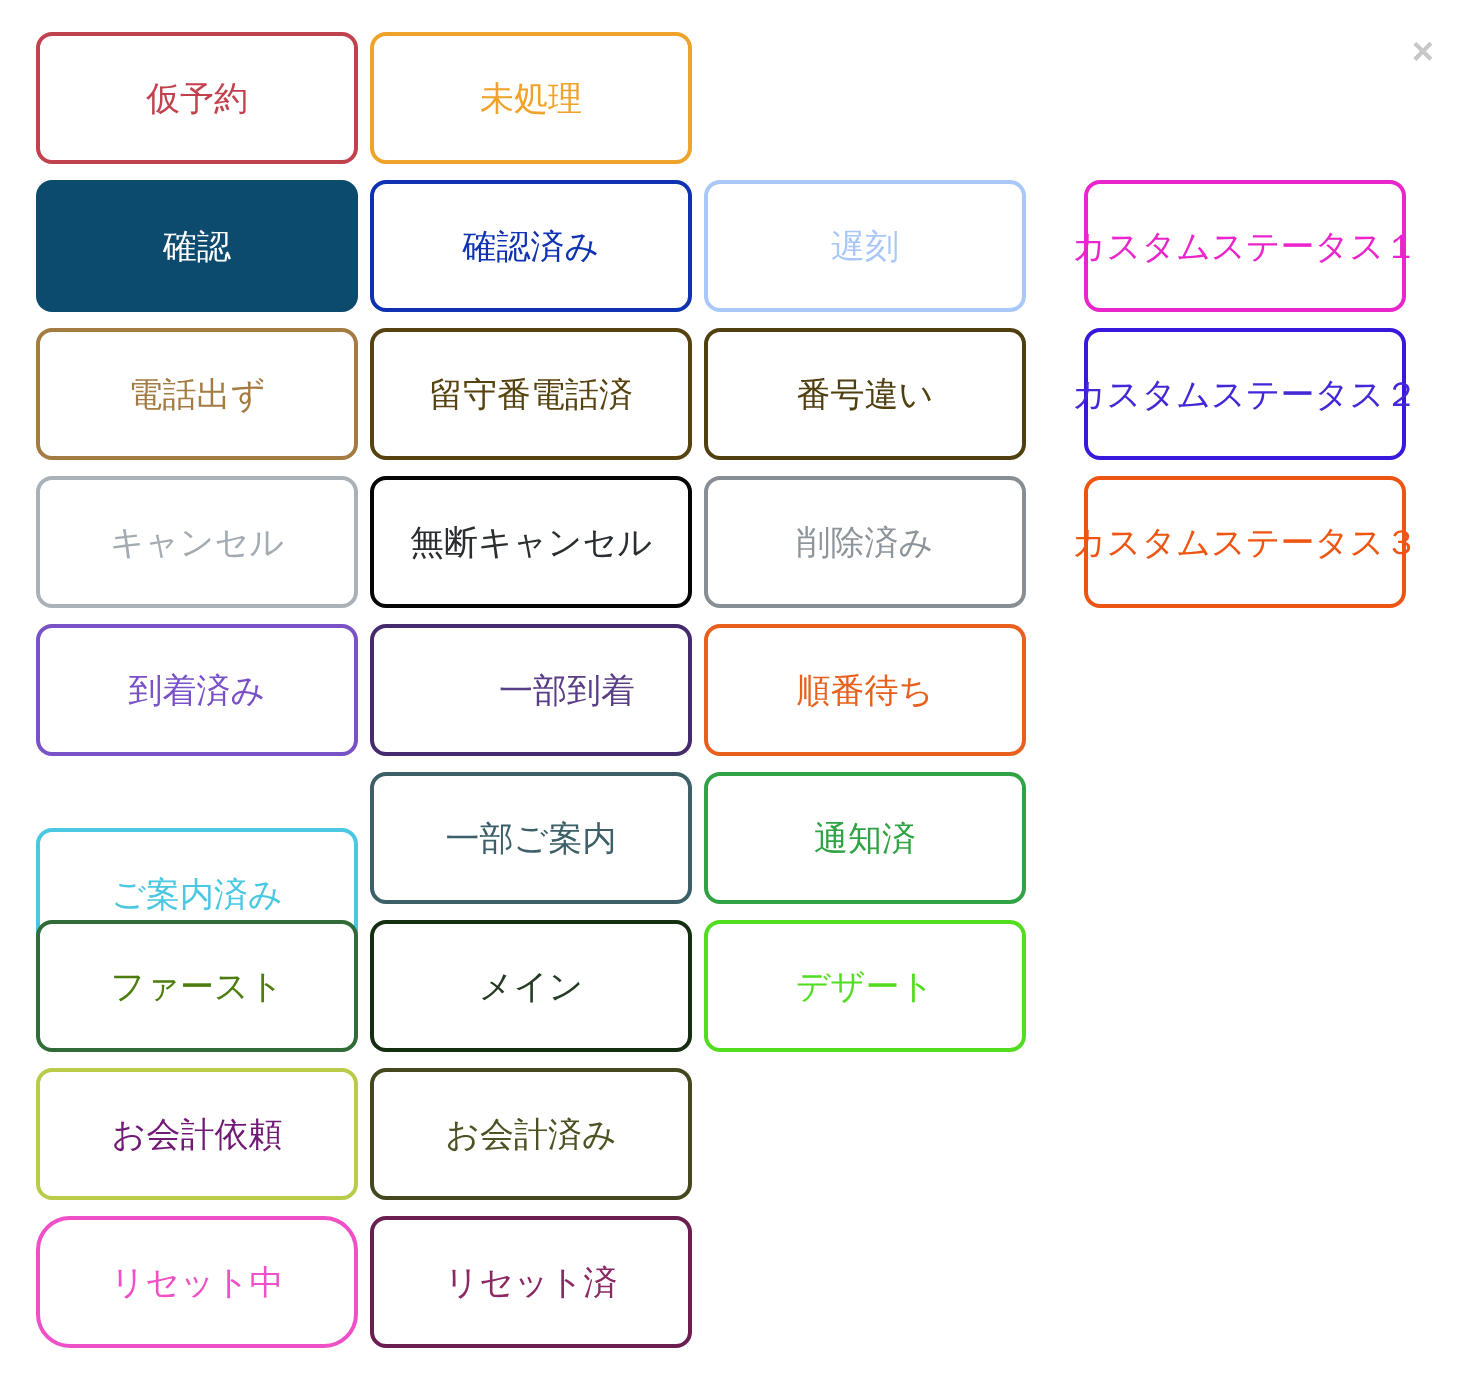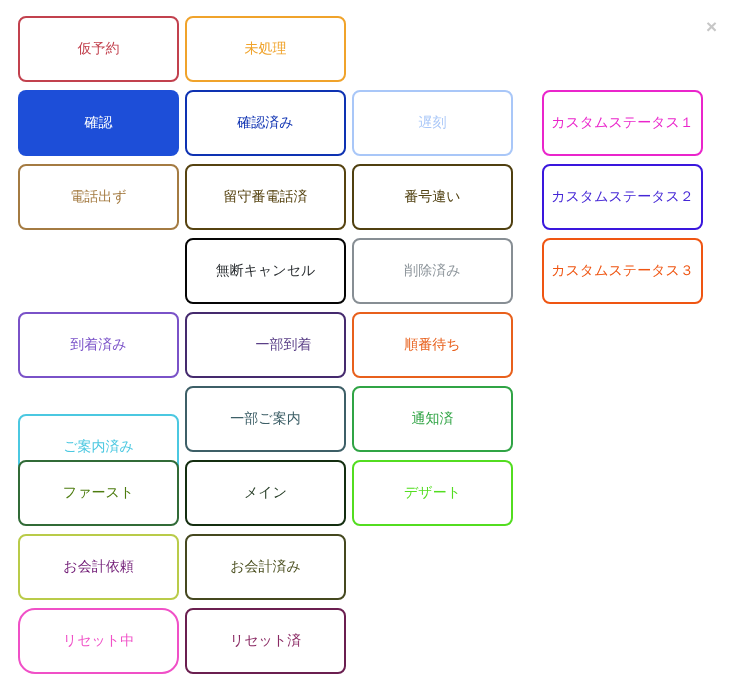--- a/index.html
+++ b/index.html
@@ -35,45 +35,46 @@
   .status-btn {
     box-sizing: border-box;
     width: 161px;
     height: 66px;
     border: 2px solid #000;
     border-radius: 8px;
     background: #ffffff;
     display: flex;
     align-items: center;
     justify-content: center;
-    font-size: 14px;
+    font-size: 17px;
     font-family: inherit;
     padding: 0 4px;
     cursor: pointer;
     white-space: nowrap;
   }
   .status-btn.col4 { justify-self: end; text-align: center; }
   .status-btn.filled { border: none; }
 </style>
 </head>
 <body>
 
 <div class="screen">
   <div class="close-btn">×</div>
   <div class="status-grid">
       <button class="status-btn" style="grid-area: 1 / 1; border-color: rgb(194, 65, 78); color: rgb(194, 65, 78);">仮予約</button>
       <button class="status-btn" style="grid-area: 1 / 2; border-color: rgb(240, 163, 43); color: rgb(240, 163, 43);">未処理</button>
-      <button class="status-btn filled" style="grid-area: 2 / 1; border-color: rgb(61, 108, 242); color: rgb(255, 255, 255); background: #1d4ed8;">確認</button>
+      <button class="status-btn filled" style="grid-area: 2 / 1; border-color: rgb(61, 108, 242); color: rgb(255, 255, 255); background: #0c4a6e;">確認</button>
       <button class="status-btn" style="grid-area: 2 / 2; border-color: rgb(14, 50, 178); color: rgb(14, 50, 178);">確認済み</button>
       <button class="status-btn" style="grid-area: 2 / 3; border-color: rgb(169, 199, 248); color: rgb(169, 199, 248);">遅刻</button>
       <button class="status-btn col4" style="grid-area: 2 / 4; border-color: rgb(234, 37, 203); color: rgb(234, 37, 203);">カスタムステータス１</button>
       <button class="status-btn" style="grid-area: 3 / 1; border-color: rgb(164, 123, 66); color: rgb(164, 123, 66);">電話出ず</button>
       <button class="status-btn" style="grid-area: 3 / 2; border-color: rgb(86, 67, 16); color: rgb(86, 67, 16);">留守番電話済</button>
       <button class="status-btn" style="grid-area: 3 / 3; border-color: rgb(80, 64, 16); color: rgb(80, 64, 16);">番号違い</button>
       <button class="status-btn col4" style="grid-area: 3 / 4; border-color: rgb(58, 23, 221); color: rgb(69, 39, 214);">カスタムステータス２</button>
+      <button class="status-btn" style="grid-area: 4 / 1; border-color: rgb(170, 177, 183); color: rgb(163, 171, 179);">キャンセル</button>
       <button class="status-btn" style="grid-area: 4 / 2; border-color: rgb(5, 5, 5); color: rgb(42, 46, 49);">無断キャンセル</button>
       <button class="status-btn" style="grid-area: 4 / 3; border-color: rgb(135, 142, 148); color: rgb(141, 149, 155);">削除済み</button>
       <button class="status-btn col4" style="grid-area: 4 / 4; border-color: rgb(239, 85, 18); color: rgb(239, 85, 18);">カスタムステータス３</button>
       <button class="status-btn" style="grid-area: 5 / 1; border-color: rgb(122, 82, 200); color: rgb(122, 82, 200);">到着済み</button>
       <button class="status-btn" style="grid-area: 5 / 2; border-color: rgb(69, 42, 110); color: rgb(90, 63, 135); padding-left: 40px;">一部到着</button>
       <button class="status-btn" style="grid-area: 5 / 3; border-color: rgb(232, 96, 28); color: rgb(232, 96, 28);">順番待ち</button>
       <button class="status-btn" style="grid-area: 6 / 1; border-color: rgb(75, 200, 225); color: rgb(75, 200, 225); margin-top: 28px;">ご案内済み</button>
       <button class="status-btn" style="grid-area: 6 / 2; border-color: rgb(61, 95, 103); color: rgb(61, 95, 103);">一部ご案内</button>
       <button class="status-btn" style="grid-area: 6 / 3; border-color: rgb(48, 164, 69); color: rgb(48, 164, 69);">通知済</button>
       <button class="status-btn" style="grid-area: 7 / 1; border-color: rgb(49, 107, 55); color: #4d7c0f;">ファースト</button>

